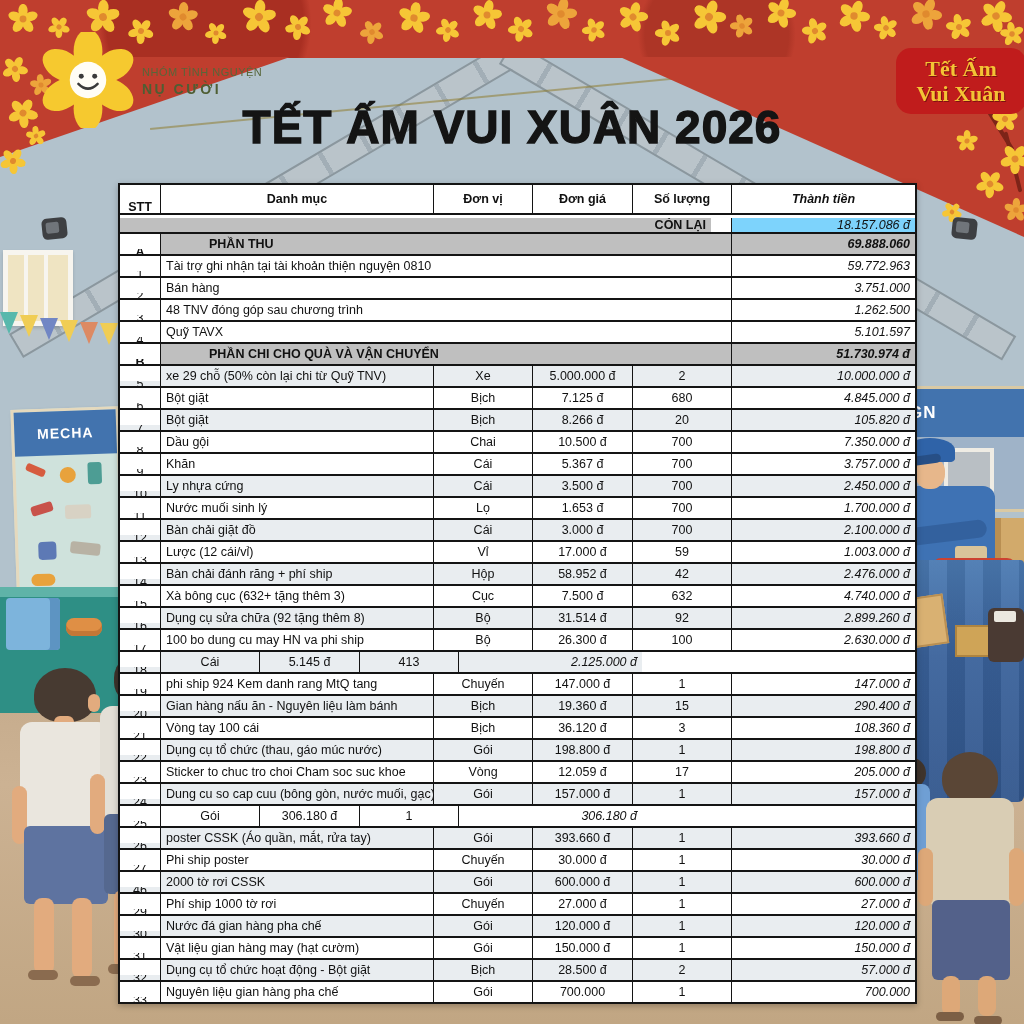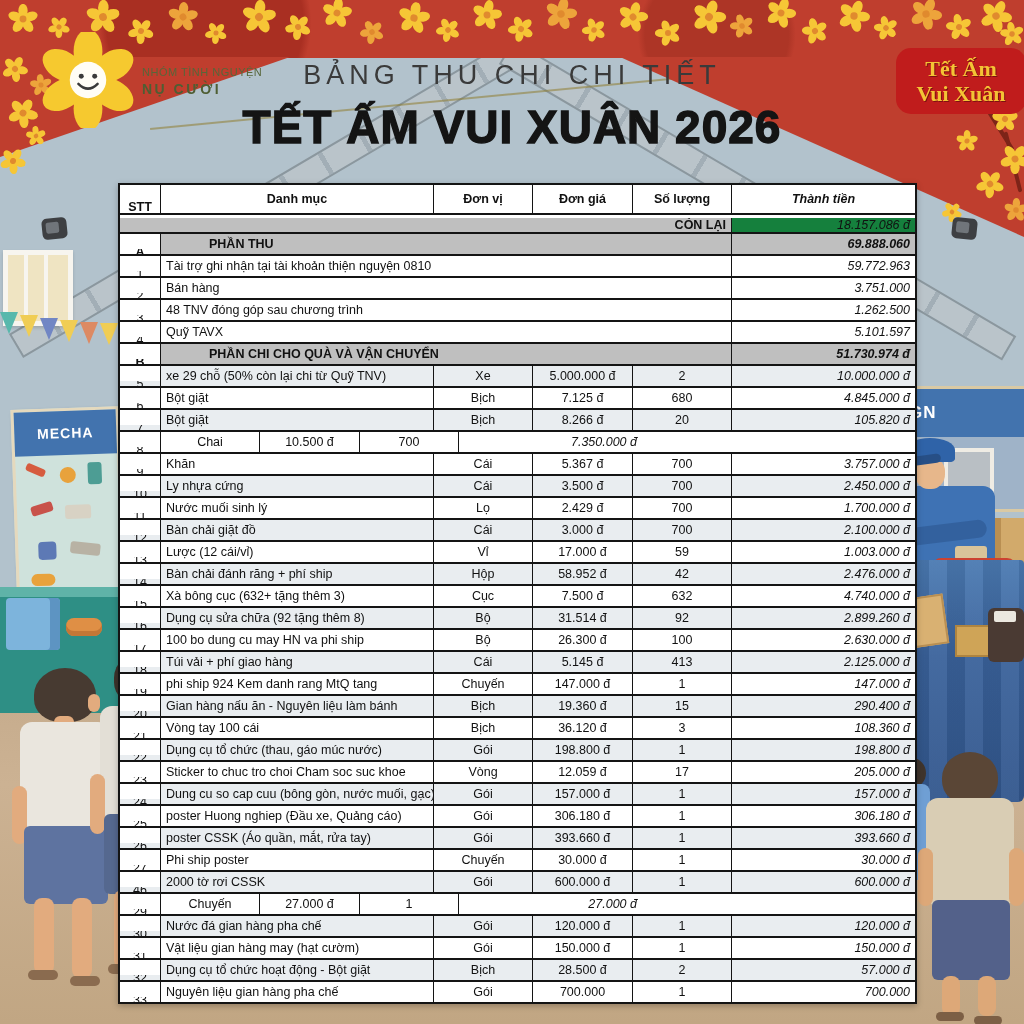--- a/index.html
+++ b/index.html
@@ -131,21 +131,21 @@
   .cell{box-sizing:border-box;display:flex;align-items:center;font-size:12.5px;color:#111;
     overflow:hidden;white-space:nowrap;}
   .c-stt{width:40px;justify-content:center;margin-top:15px;}
   .c-name{flex:1;padding-left:5px;border-left:1.5px solid var(--bd);}
   .c-unit{width:99px;justify-content:center;border-left:1.5px solid var(--bd);}
   .c-price{width:100px;justify-content:center;border-left:1.5px solid var(--bd);}
   .c-qty{width:99px;justify-content:center;border-left:1.5px solid var(--bd);}
   .c-total{width:184px;justify-content:flex-end;padding-right:5px;border-left:1.5px solid var(--bd);font-style:italic;}
   .thead .c-name,.thead .c-total{justify-content:center;padding:0;}
   .remain .merged{flex:1;background:var(--gray);justify-content:flex-end;padding-right:5px;font-weight:bold;}
-  .remain .c-total{background:#15803d;font-weight:bold;font-weight:normal;}
+  .remain .c-total{background:#7dd3fc;font-weight:bold;font-weight:normal;margin-left:20px;}
   .sec .c-stt{font-weight:bold;background:#fff;}
   .sec .c-name,.sec .c-total{background:var(--gray);font-weight:bold;padding-left:48px;}
   .shaded .cell{background:var(--stripe);}
 </style>
 </head>
 <body>
 
 <svg width="0" height="0" style="position:absolute">
   <defs>
     <symbol id="flw" viewBox="0 0 40 40">
@@ -410,21 +410,20 @@
     </g>
     <circle cx="50" cy="50" r="19" fill="#fffdf6"></circle>
     <circle cx="43" cy="46" r="2.6" fill="#3a3a3a"></circle>
     <circle cx="57" cy="46" r="2.6" fill="#3a3a3a"></circle>
     <path d="M40 54 Q50 64 60 54" stroke="#3a3a3a" stroke-width="2.6" fill="none" stroke-linecap="round"></path>
   </svg>
   <div class="logo-text">
     <div class="l1">NHÓM TÌNH NGUYỆN</div>
     <div class="l2">NỤ CƯỜI</div>
   </div>
-  <div class="subtitle">BẢNG THU CHI CHI TIẾT</div>
   <div class="title">TẾT ẤM VUI XUÂN 2026</div>
   <div class="badge">
     <div>Tết Ấm</div>
     <div>Vui Xuân</div>
   </div>
 
   <div class="tbl">
     <div class="trow thead">
       <div class="cell c-stt">STT</div>
       <div class="cell c-name">Danh mục</div>
@@ -487,20 +486,21 @@
         <div class="trow shaded">
           <div class="cell c-stt">7</div>
           <div class="cell c-name">Bột giặt</div>
           <div class="cell c-unit">Bịch</div>
           <div class="cell c-price">8.266 đ</div>
           <div class="cell c-qty">20</div>
           <div class="cell c-total">105.820 đ</div>
         </div>
         <div class="trow">
           <div class="cell c-stt">8</div>
+          <div class="cell c-name">Dầu gội</div>
           <div class="cell c-unit">Chai</div>
           <div class="cell c-price">10.500 đ</div>
           <div class="cell c-qty">700</div>
           <div class="cell c-total">7.350.000 đ</div>
         </div>
         <div class="trow">
           <div class="cell c-stt">9</div>
           <div class="cell c-name">Khăn</div>
           <div class="cell c-unit">Cái</div>
           <div class="cell c-price">5.367 đ</div>
@@ -512,21 +512,21 @@
           <div class="cell c-name">Ly nhựa cứng</div>
           <div class="cell c-unit">Cái</div>
           <div class="cell c-price">3.500 đ</div>
           <div class="cell c-qty">700</div>
           <div class="cell c-total">2.450.000 đ</div>
         </div>
         <div class="trow">
           <div class="cell c-stt">11</div>
           <div class="cell c-name">Nước muối sinh lý</div>
           <div class="cell c-unit">Lọ</div>
-          <div class="cell c-price">2.429 đ</div>
+          <div class="cell c-price">1.653 đ</div>
           <div class="cell c-qty">700</div>
           <div class="cell c-total">1.700.000 đ</div>
         </div>
         <div class="trow shaded">
           <div class="cell c-stt">12</div>
           <div class="cell c-name">Bàn chải giặt đồ</div>
           <div class="cell c-unit">Cái</div>
           <div class="cell c-price">3.000 đ</div>
           <div class="cell c-qty">700</div>
           <div class="cell c-total">2.100.000 đ</div>
@@ -566,21 +566,20 @@
         <div class="trow">
           <div class="cell c-stt">17</div>
           <div class="cell c-name">100 bo dung cu may HN va phi ship</div>
           <div class="cell c-unit">Bộ</div>
           <div class="cell c-price">26.300 đ</div>
           <div class="cell c-qty">100</div>
           <div class="cell c-total">2.630.000 đ</div>
         </div>
         <div class="trow shaded">
           <div class="cell c-stt">18</div>
-          <div class="cell c-name">Túi vải + phí giao hàng</div>
           <div class="cell c-unit">Cái</div>
           <div class="cell c-price">5.145 đ</div>
           <div class="cell c-qty">413</div>
           <div class="cell c-total">2.125.000 đ</div>
         </div>
         <div class="trow">
           <div class="cell c-stt">19</div>
           <div class="cell c-name">phi ship 924 Kem danh rang MtQ tang</div>
           <div class="cell c-unit">Chuyến</div>
           <div class="cell c-price">147.000 đ</div>
@@ -622,21 +621,20 @@
         <div class="trow shaded">
           <div class="cell c-stt">24</div>
           <div class="cell c-name">Dung cu so cap cuu (bông gòn, nước muối, gạc)</div>
           <div class="cell c-unit">Gói</div>
           <div class="cell c-price">157.000 đ</div>
           <div class="cell c-qty">1</div>
           <div class="cell c-total">157.000 đ</div>
         </div>
         <div class="trow">
           <div class="cell c-stt">25</div>
-          <div class="cell c-name">poster Huong nghiep (Đầu xe, Quảng cáo)</div>
           <div class="cell c-unit">Gói</div>
           <div class="cell c-price">306.180 đ</div>
           <div class="cell c-qty">1</div>
           <div class="cell c-total">306.180 đ</div>
         </div>
         <div class="trow shaded">
           <div class="cell c-stt">26</div>
           <div class="cell c-name">poster CSSK (Áo quần, mắt, rửa tay)</div>
           <div class="cell c-unit">Gói</div>
           <div class="cell c-price">393.660 đ</div>
@@ -654,20 +652,21 @@
         <div class="trow shaded">
           <div class="cell c-stt">46</div>
           <div class="cell c-name">2000 tờ rơi CSSK</div>
           <div class="cell c-unit">Gói</div>
           <div class="cell c-price">600.000 đ</div>
           <div class="cell c-qty">1</div>
           <div class="cell c-total">600.000 đ</div>
         </div>
         <div class="trow">
           <div class="cell c-stt">29</div>
+          <div class="cell c-name">Phí ship 1000 tờ rơi</div>
           <div class="cell c-unit">Chuyến</div>
           <div class="cell c-price">27.000 đ</div>
           <div class="cell c-qty">1</div>
           <div class="cell c-total">27.000 đ</div>
         </div>
         <div class="trow shaded">
           <div class="cell c-stt">30</div>
           <div class="cell c-name">Nước đá gian hàng pha chế</div>
           <div class="cell c-unit">Gói</div>
           <div class="cell c-price">120.000 đ</div>

